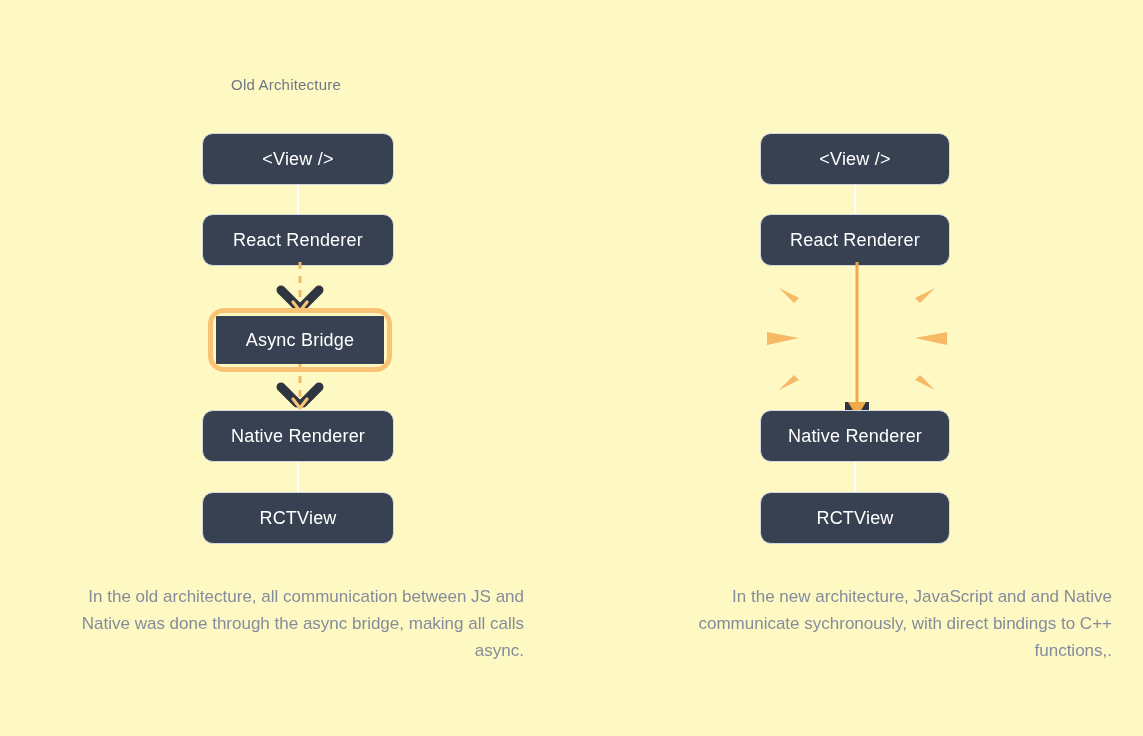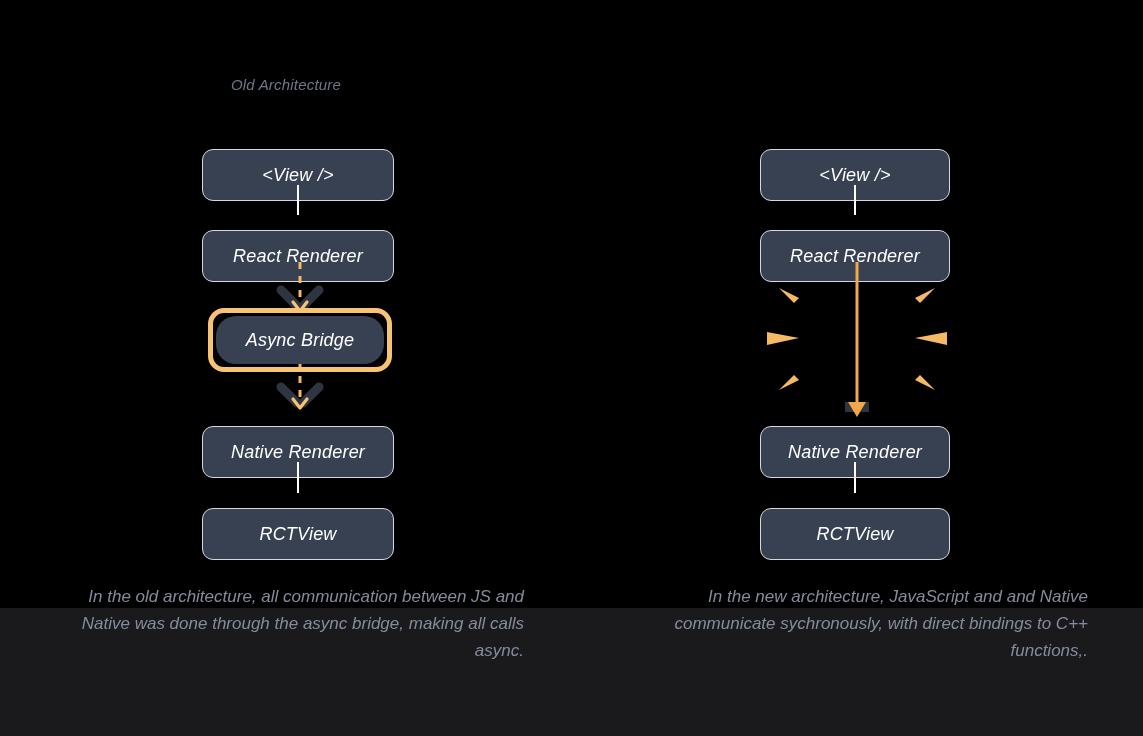--- a/index.html
+++ b/index.html
@@ -13,23 +13,22 @@
   }
 
   body {
     font-family: "Liberation Sans", sans-serif;
     -webkit-font-smoothing: antialiased;
   }
 
   .canvas {
     position: relative;
     width: 1143px;
-    height: 608px;
-    background: #000000;
-    font-style: italic;
+    height: 736px;
+    background: #fef9c3;
   }
 
   
   .column {
     position: absolute;
     top: 0;
     height: 736px;
   }
   .column.old { left: 0; width: 572px; }
   .column.new { left: 572px; width: 571px; }
@@ -55,21 +54,20 @@
     border: 1.5px solid #D5D8DE;
     border-radius: 11px;
     display: flex;
     align-items: center;
     justify-content: center;
     color: #FFFFFF;
     font-size: 18px;
     font-weight: 400;
     letter-spacing: 0.2px;
     white-space: nowrap;
-    margin-top: 16px;
   }
   .column.old .node { left: 202px; width: 192px; }
   .column.new .node { left: 188px; width: 190px; }
 
   
   .old-view      { top: 133px; }
   .old-react     { top: 214px; }
   .old-native    { top: 410px; }
   .old-rct       { top: 492px; }
 
@@ -91,21 +89,21 @@
     background: transparent;
   }
   .bridge-node {
     position: absolute;
     left: 216px;
     top: 316px;
     width: 168px;
     height: 48px;
     background: #374151;
     border: none;
-    border-radius: 20px;
+    border-radius: 1px;
     display: flex;
     align-items: center;
     justify-content: center;
     color: #FFFFFF;
     font-size: 18px;
     letter-spacing: 0.2px;
     white-space: nowrap;
   }
 
   
@@ -131,21 +129,21 @@
   
   .caption {
     position: absolute;
     text-align: right;
     font-size: 17px;
     line-height: 27px;
     color: #848C9C;
     font-weight: 400;
   }
   .column.old .caption { left: 74px; top: 583px; width: 450px; }
-  .column.new .caption { left: 40px; top: 583px; width: 476px; }
+  .column.new .caption { left: 64px; top: 583px; width: 476px; }
 </style>
 </head>
 <body>
 
 <div class="canvas">
 
   <div class="column old">
 
     <div class="col-title">Old Architecture</div>
 

